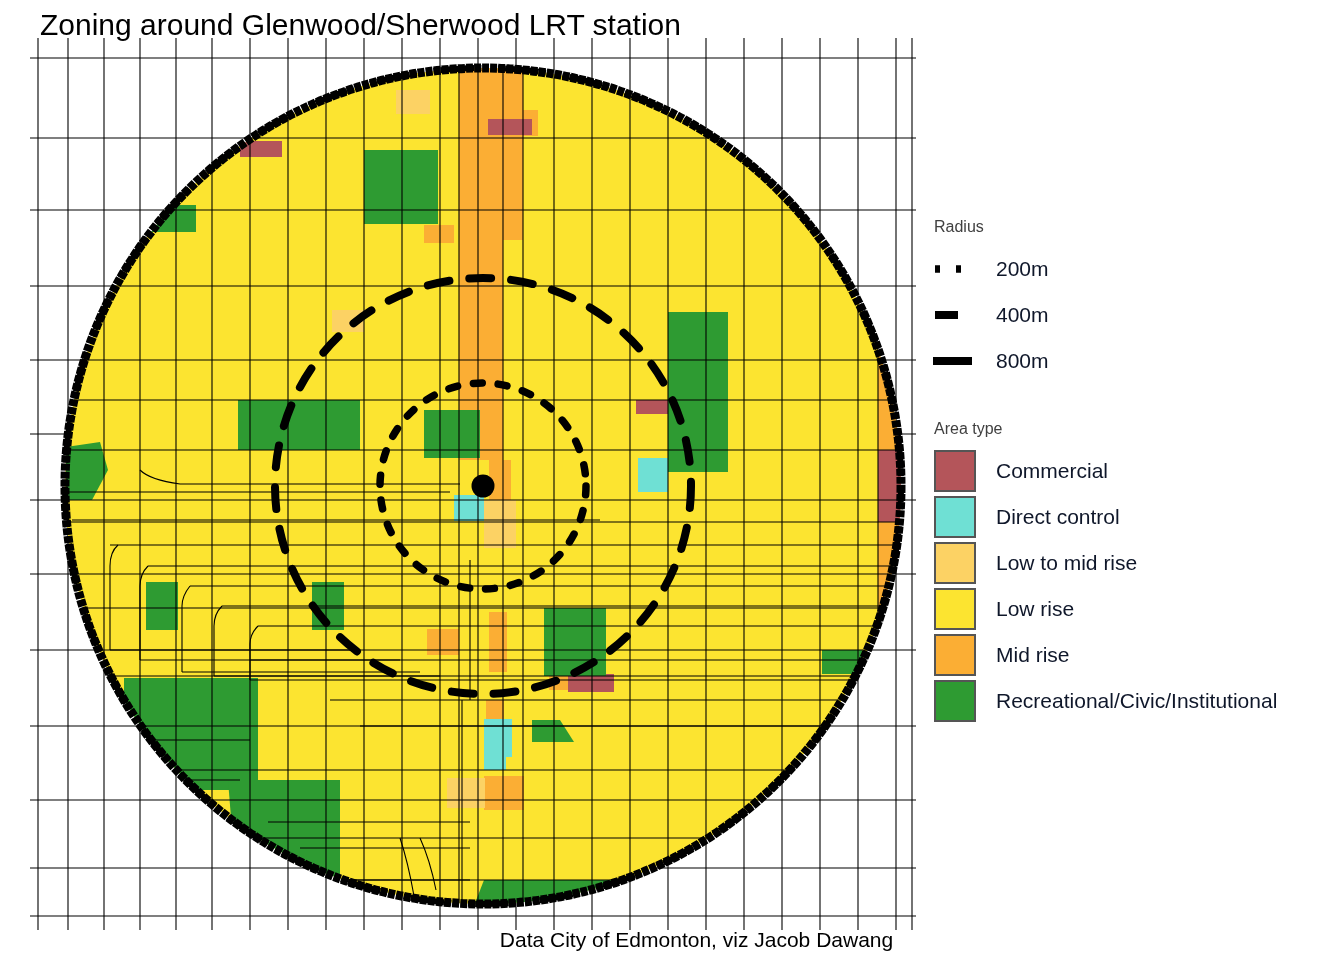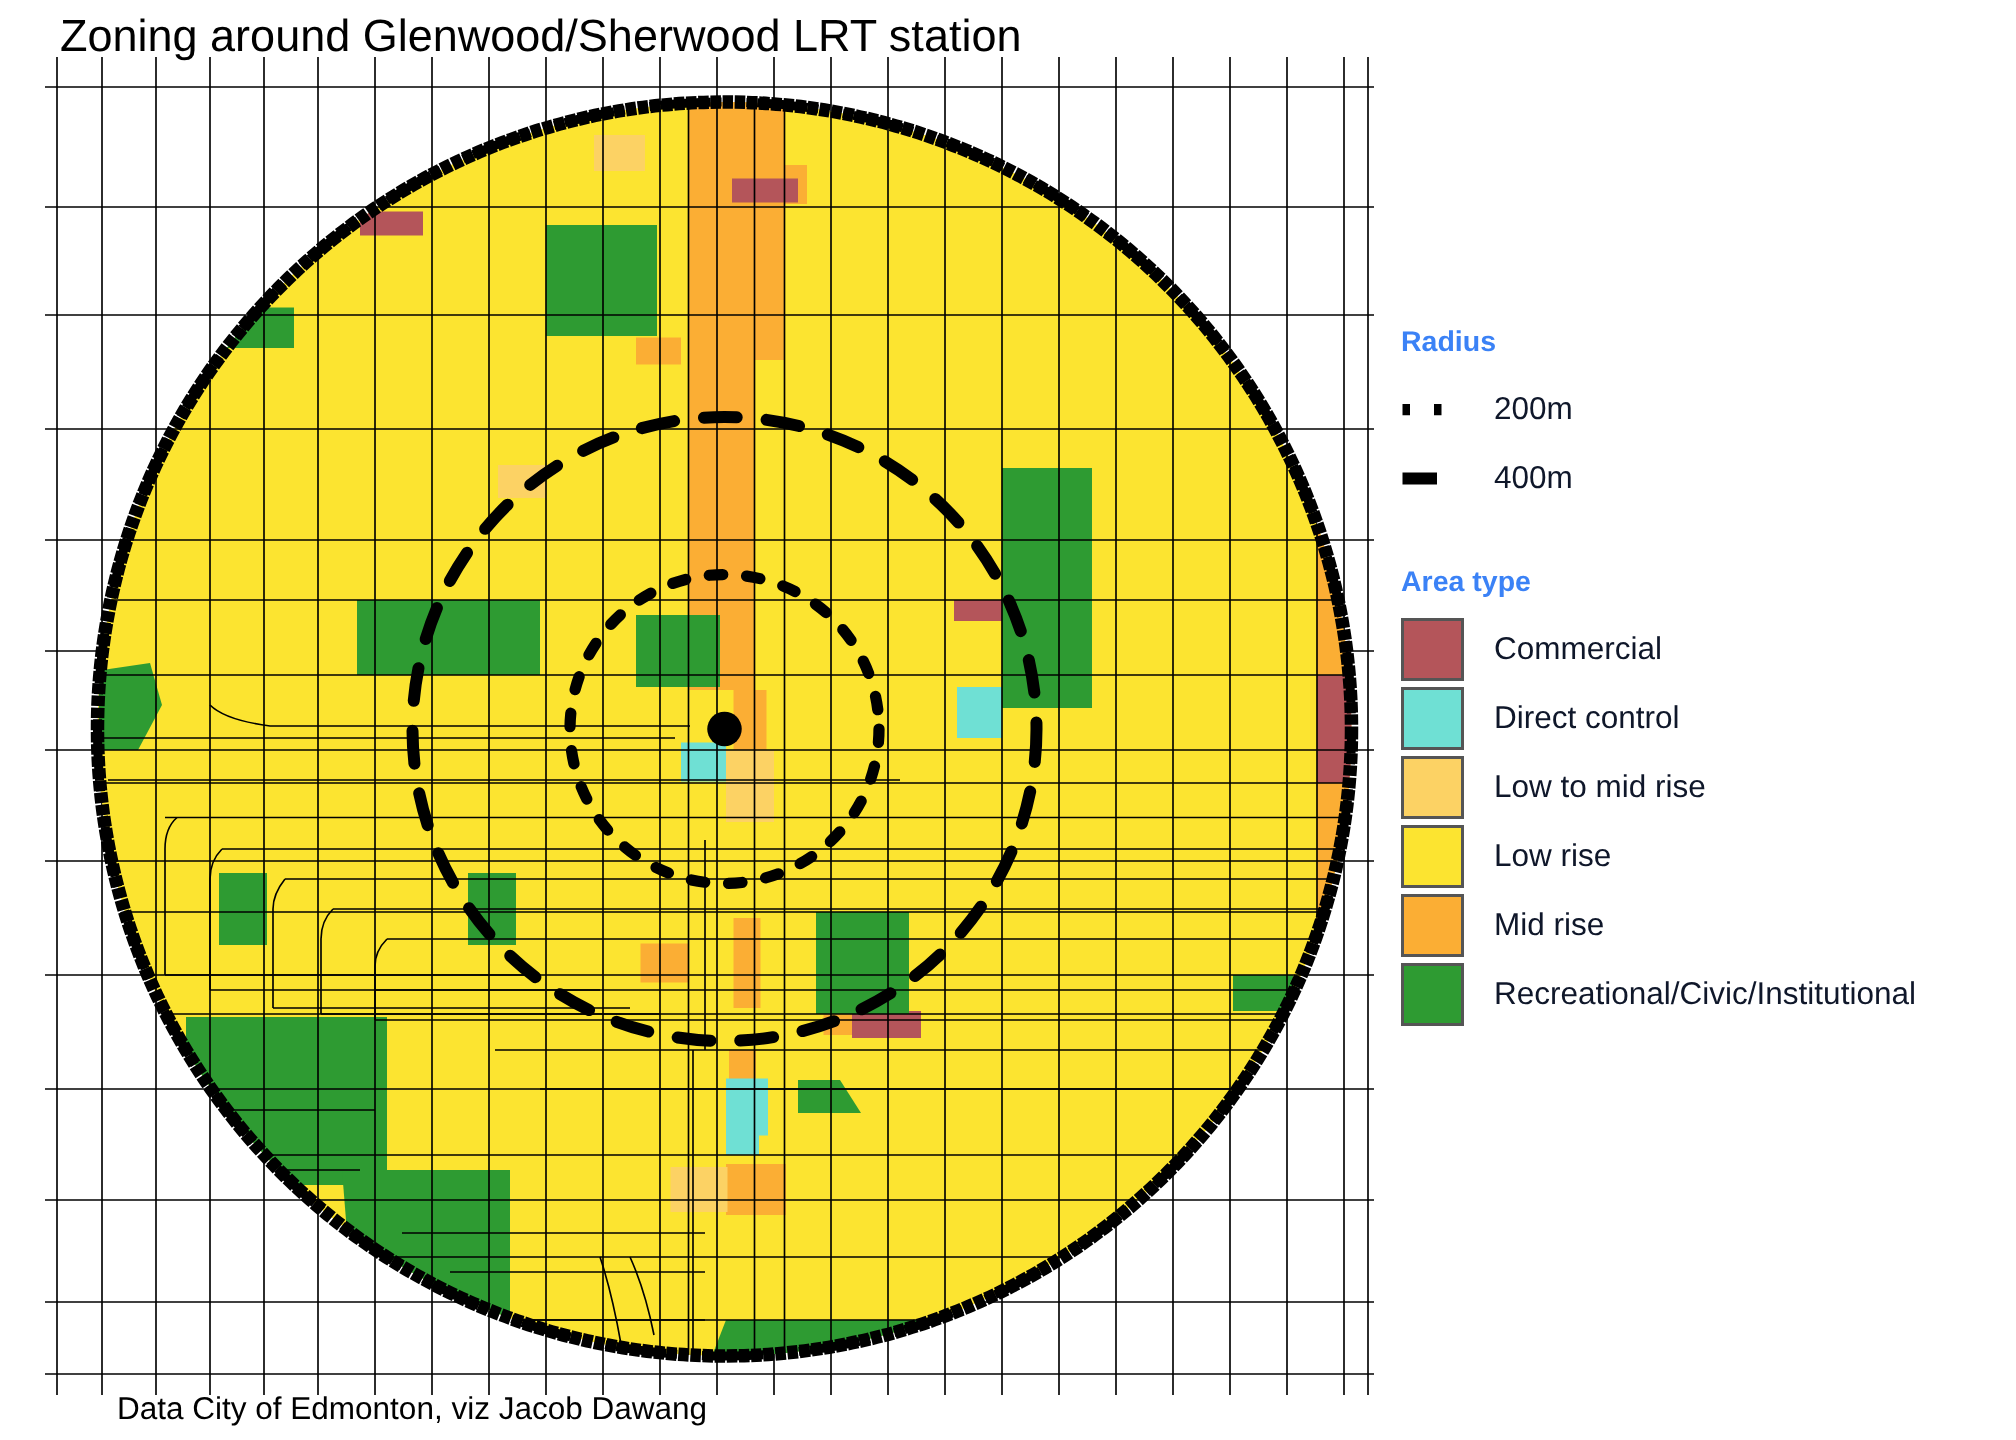--- a/index.html
+++ b/index.html
@@ -8,30 +8,30 @@
     font-family:"Liberation Sans", sans-serif;
     -webkit-font-smoothing:antialiased;
   }
 
   .map-title{
     position:absolute;left:40px;top:8px;
     font-size:30px;color:#000;white-space:nowrap;letter-spacing:0px;
   }
   .map-caption{
     position:absolute;left:0;top:928px;width:1315px;
-    font-size:21px;color:#000;
+    text-align:center;font-size:21px;color:#000;
   }
   .caption-shift{display:inline-block;margin-left:78px;}
 
   svg.map-canvas{position:absolute;left:0;top:0;width:1344px;height:960px;}
 
   
   .legend{position:absolute;left:930px;top:218px;width:410px;}
   .legend-title{
-    font-size:19px;color:#3b82f6;margin:0 0 10px 4px;font-weight:bold;
+    font-size:16px;color:#404040;margin:0 0 10px 4px;
   }
   .legend-row{
     display:flex;align-items:center;height:46px;
   }
   .key-box{
     width:50px;height:46px;display:flex;align-items:center;justify-content:center;
     flex:0 0 50px;
   }
   .key-label{font-size:21px;color:#0f172a;margin-left:16px;white-space:nowrap;}
 
@@ -268,20 +268,28 @@
 
     <div class="legend-row">
       <div class="key-box">
         <svg width="50" height="20" viewBox="0 0 50 20">
           <line x1="5" y1="10" x2="28" y2="10" stroke="#000" stroke-width="8" stroke-linecap="butt"></line>
         </svg>
       </div>
       <div class="key-label">400m</div>
     </div>
 
+    <div class="legend-row">
+      <div class="key-box">
+        <svg width="50" height="20" viewBox="0 0 50 20">
+          <line x1="3" y1="10" x2="42" y2="10" stroke="#000" stroke-width="8" stroke-linecap="butt"></line>
+        </svg>
+      </div>
+      <div class="key-label">800m</div>
+    </div>
   </div>
 
   <div class="legend-block-area">
     <div class="legend-title legend-title-area">Area type</div>
 
     <div class="legend-row">
       <div class="key-box">
         <span class="swatch" style="background:#B4555A"></span>
       </div>
       <div class="key-label">Commercial</div>

